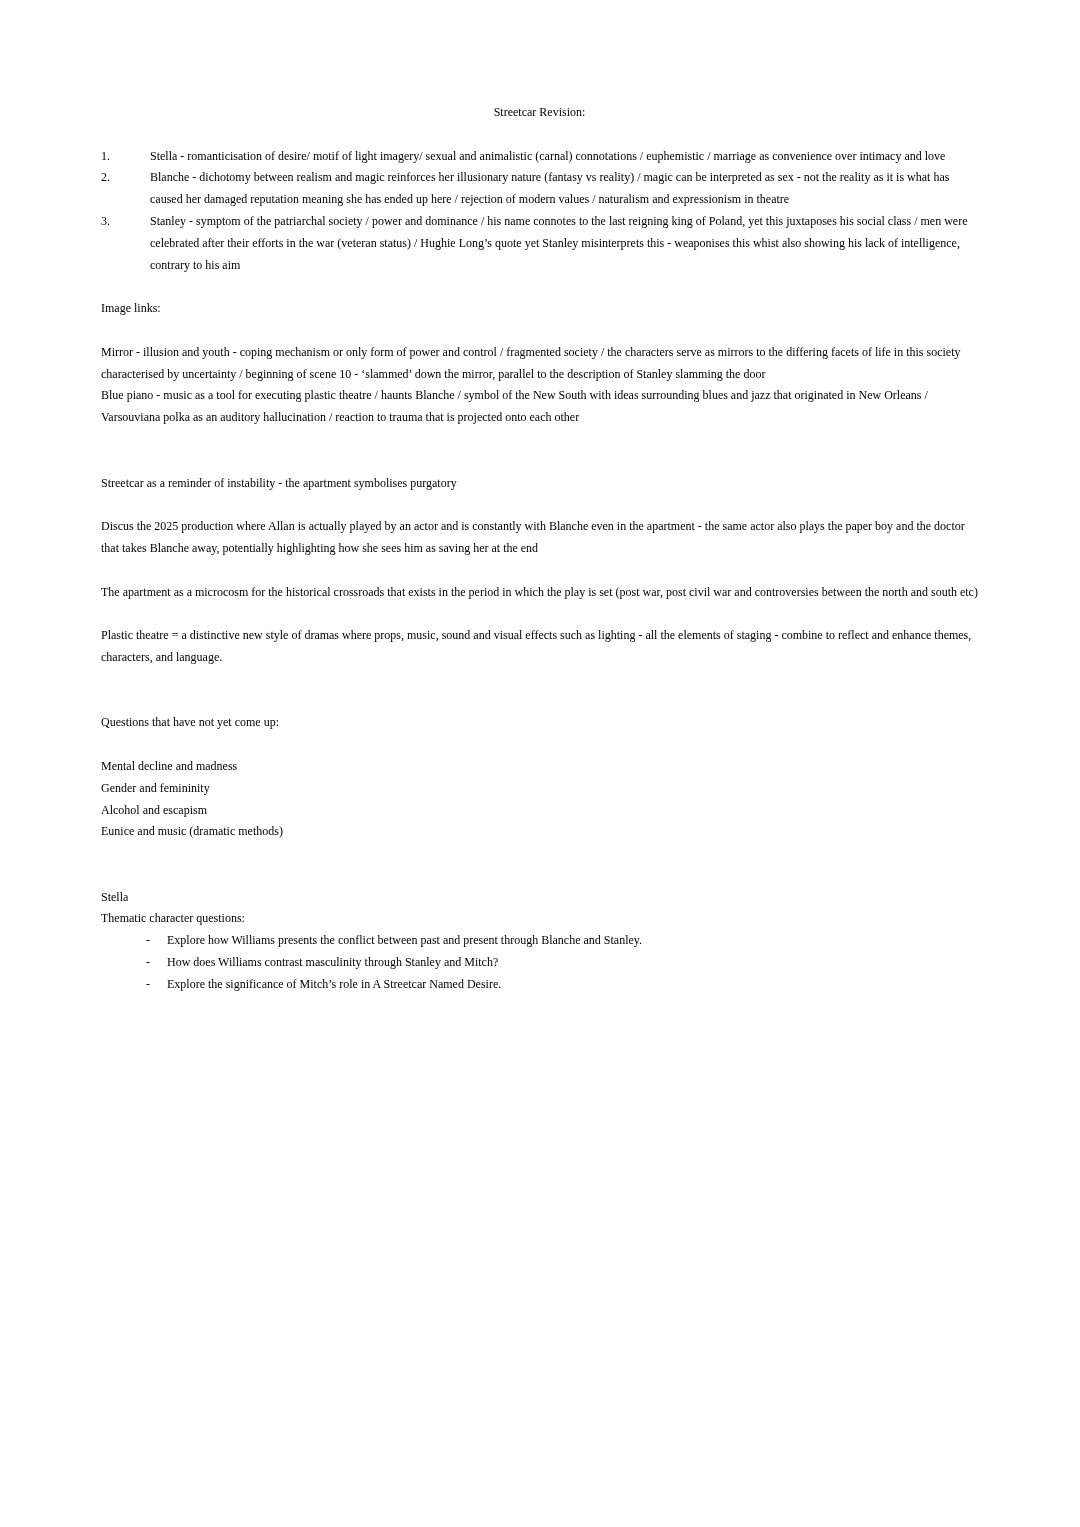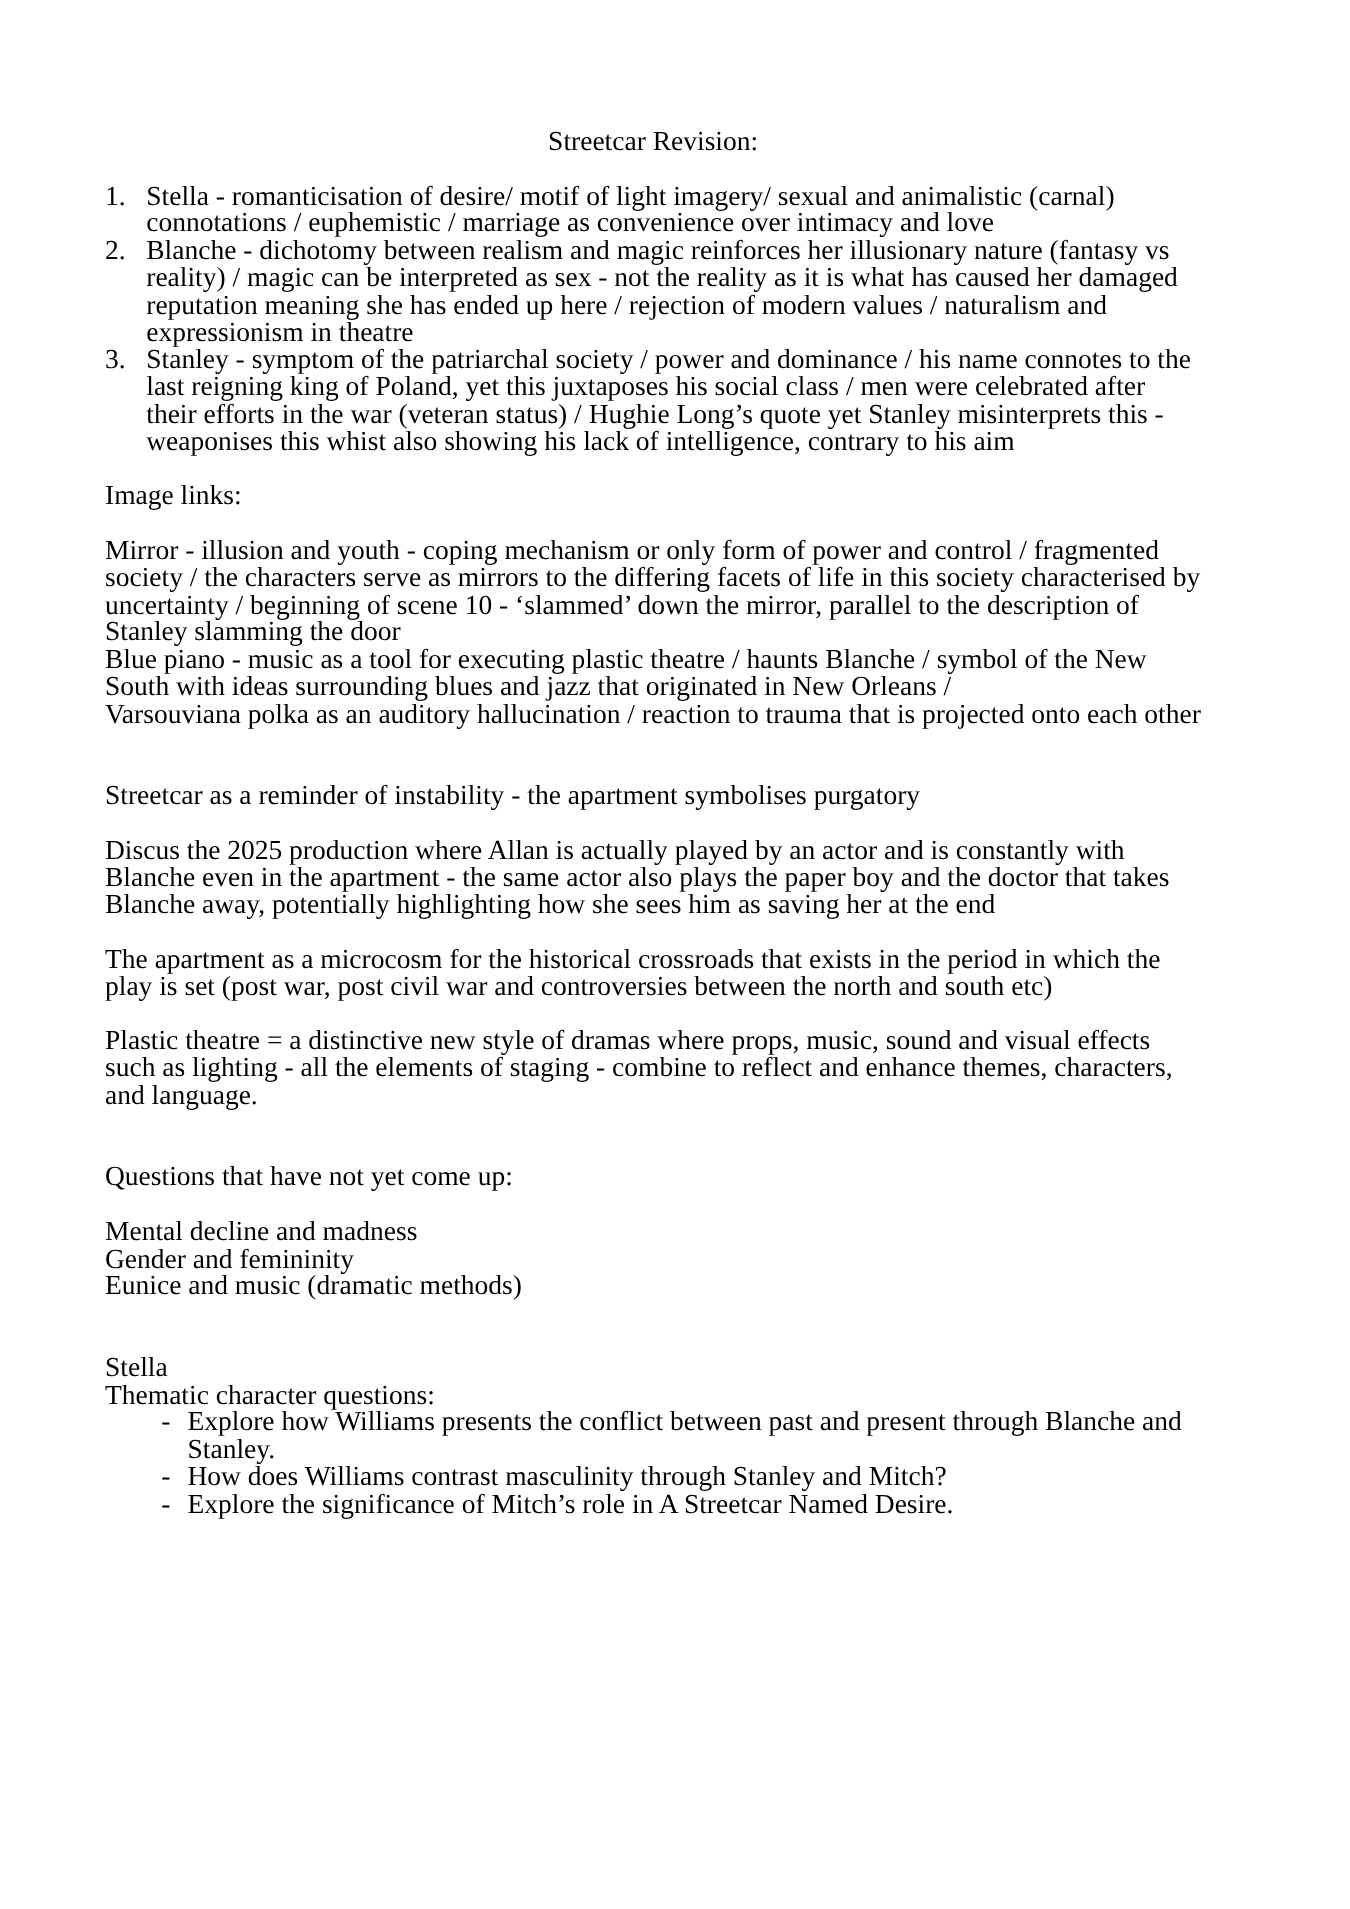--- a/index.html
+++ b/index.html
@@ -12,36 +12,36 @@
     width: 1080px;
     height: 1527px;
     background: #ffffff;
     color: #000000;
     font-family: "Liberation Serif", "DejaVu Serif", serif;
     overflow: hidden;
   }
   .content {
     position: absolute;
     top: 102px;
-    left: 84px;
+    left: 101px;
     width: 877px;
-    font-size: 22px;
+    font-size: 12px;
     line-height: 21.8px;
   }
   .title {
     text-align: center;
   }
   
   .sp  { height: 21.8px; }
   .sp2 { height: 43.6px; }
 
   
   .num-item { display: flex; }
   .num-marker { flex: none; width: 33px; }
-  .num-text { flex: 1; }
+  .num-text { flex: 1; margin-left: 16px; }
 
   
   .dash-item { display: flex; padding-left: 45px; }
   .dash-marker { flex: none; width: 21px; }
   .dash-text { flex: 1; }
 
   p, ol, ul { margin: 0; padding: 0; }
 </style>
 </head>
 <body>
@@ -98,20 +98,21 @@
 
     <div class="sp2"></div>
 
     <p>Questions that have not yet come up:</p>
 
     <div class="sp"></div>
 
     <div>
       <p>Mental decline and madness</p>
       <p>Gender and femininity</p>
+      <p>Alcohol and escapism</p>
       <p>Eunice and music (dramatic methods)</p>
     </div>
 
     <div class="sp2"></div>
 
     <div>
       <p>Stella</p>
       <p>Thematic character questions:</p>
     </div>
 

